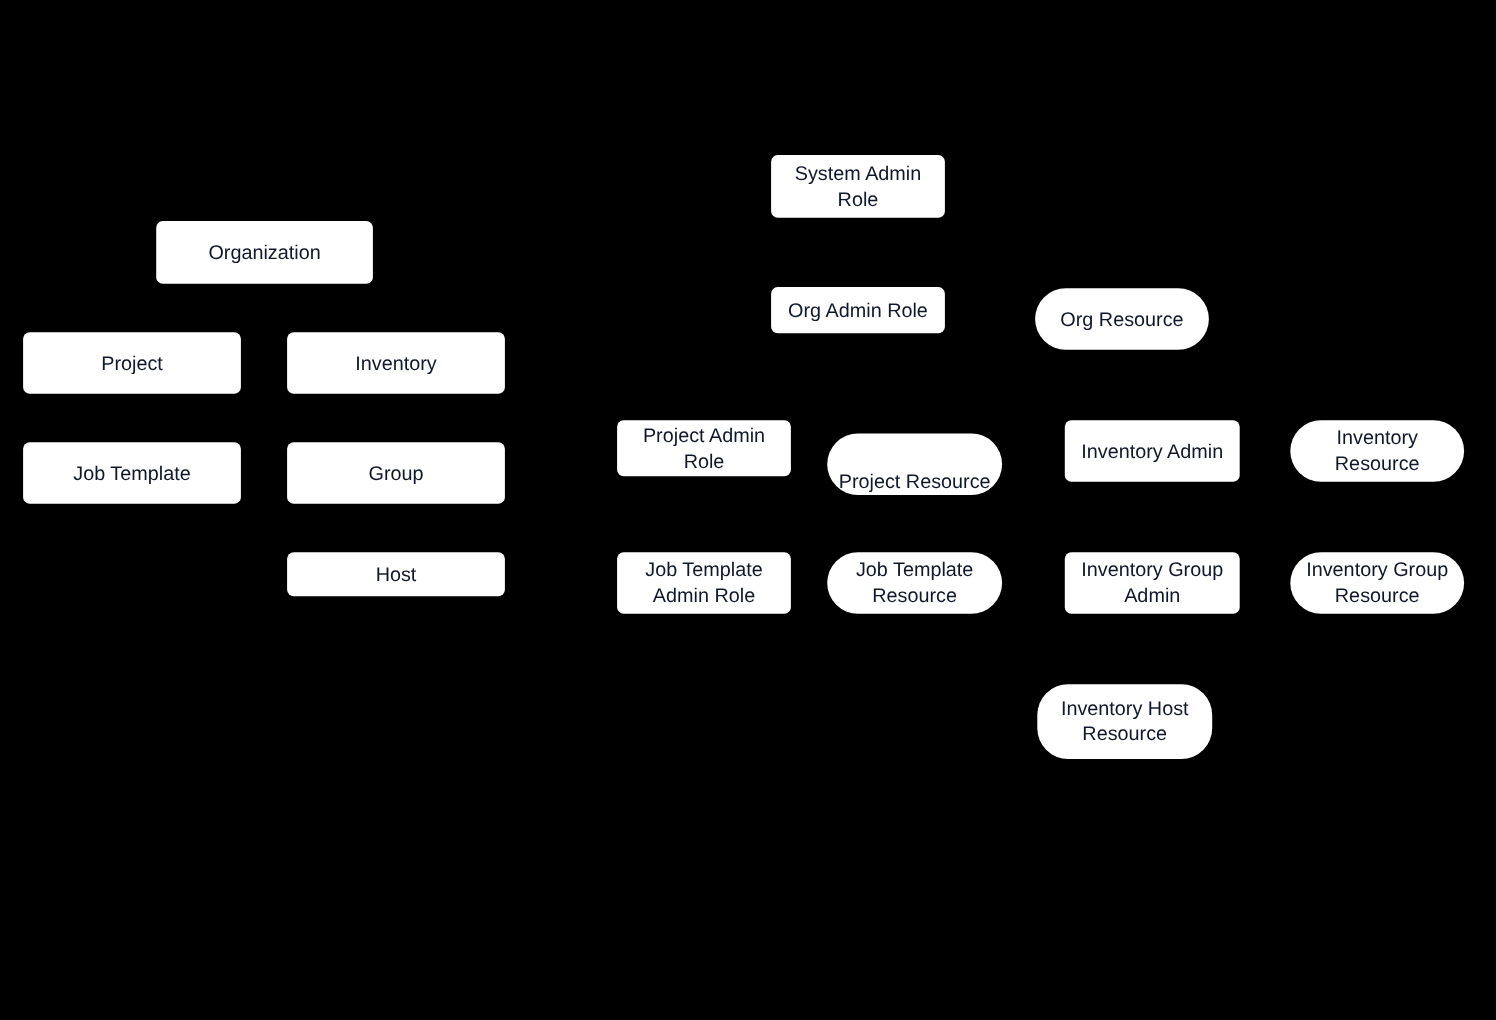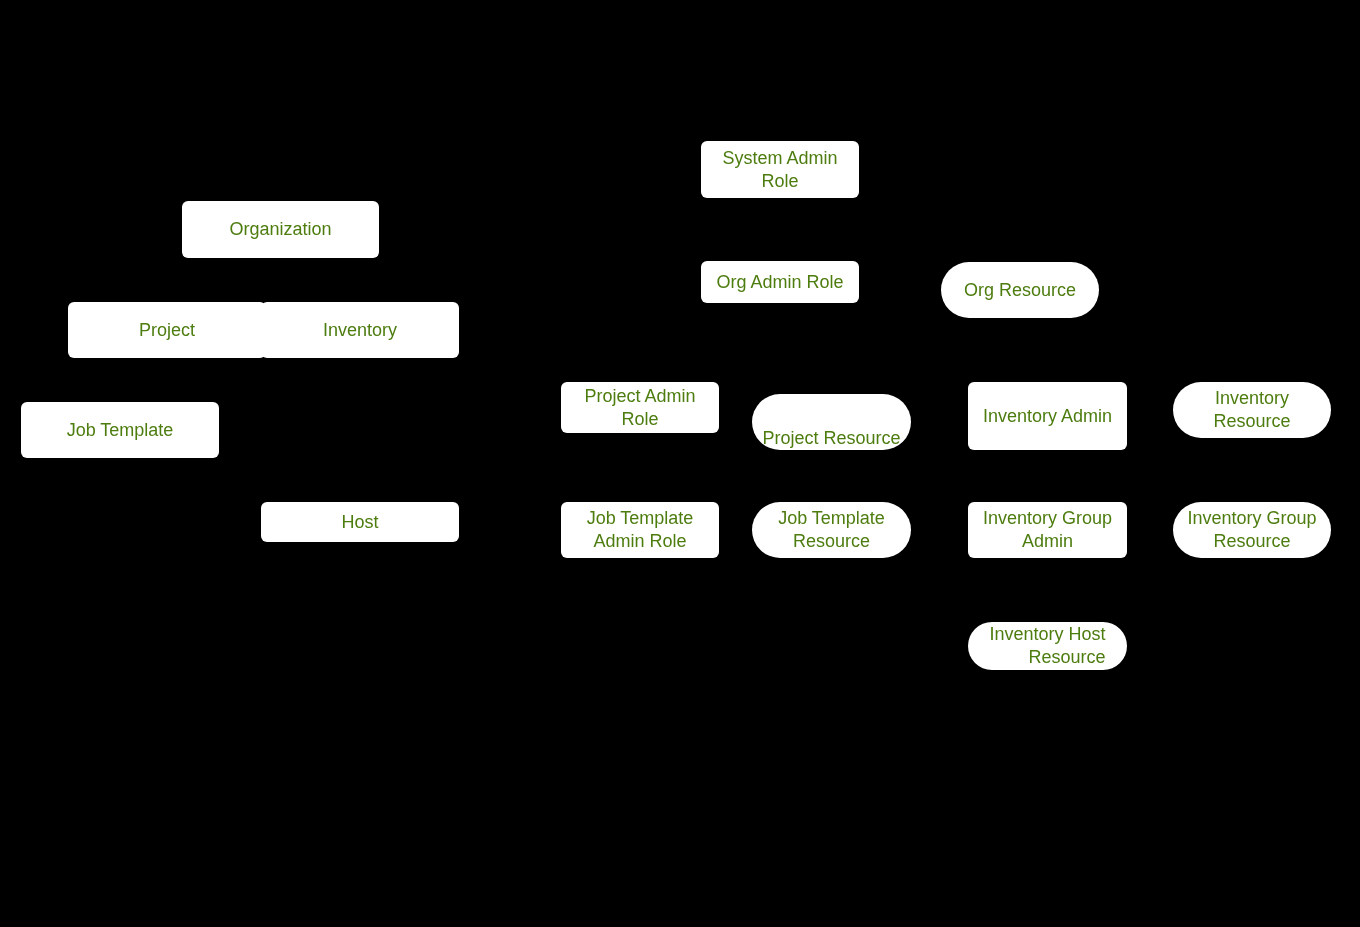--- a/index.html
+++ b/index.html
@@ -16,71 +16,74 @@
   }
   .canvas {
     position: absolute;
     left: 0; top: 0;
     width: 1360px; height: 927px;
     background: #000000;
   }
   .node {
     position: absolute;
     background: #ffffff;
-    color: #4d7c0f;
+    color: #0f172a;
     display: flex;
     align-items: center;
     justify-content: center;
     text-align: center;
     font-size: 18px;
     line-height: 23px;
     box-sizing: border-box;
   }
   .rect { border-radius: 6px; }
   .pill { border-radius: 28px; }
   .label { white-space: pre-line; }
 
   
-  .n-organization        { left: 142px; top: 201px; width: 197px; height: 57px; margin-left: 40px; }
-  .n-project             { left: 21px;  top: 302px; width: 198px; height: 56px; margin-left: 47px; }
+  .n-organization        { left: 142px; top: 201px; width: 197px; height: 57px; }
+  .n-project             { left: 21px;  top: 302px; width: 198px; height: 56px; }
   .n-inventory           { left: 261px; top: 302px; width: 198px; height: 56px; }
   .n-job-template        { left: 21px;  top: 402px; width: 198px; height: 56px; }
   .n-group               { left: 261px; top: 402px; width: 198px; height: 56px; }
   .n-host                { left: 261px; top: 502px; width: 198px; height: 40px; }
 
   
   .n-system-admin-role        { left: 701px;  top: 141px; width: 158px; height: 57px; }
   .n-org-admin-role           { left: 701px;  top: 261px; width: 158px; height: 42px; }
   .n-org-resource             { left: 941px;  top: 262px; width: 158px; height: 56px; }
   .n-project-admin-role       { left: 561px;  top: 382px; width: 158px; height: 51px; }
   .n-project-resource         { left: 752px;  top: 394px; width: 159px; height: 56px; align-items: flex-end; }
-  .n-inventory-admin          { left: 968px;  top: 382px; width: 159px; height: 68px; }
+  .n-inventory-admin          { left: 968px;  top: 382px; width: 159px; height: 56px; }
   .n-inventory-resource       { left: 1173px; top: 382px; width: 158px; height: 56px; }
   .n-job-template-admin-role  { left: 561px;  top: 502px; width: 158px; height: 56px; }
   .n-job-template-resource    { left: 752px;  top: 502px; width: 159px; height: 56px; }
   .n-inventory-group-admin    { left: 968px;  top: 502px; width: 159px; height: 56px; }
   .n-inventory-group-resource { left: 1173px; top: 502px; width: 158px; height: 56px; }
-  .n-inventory-host-resource  { left: 968px;  top: 622px; width: 159px; height: 48px; text-align: right; }
+  .n-inventory-host-resource  { left: 943px;  top: 622px; width: 159px; height: 68px; }
 </style>
 </head>
 <body>
 
 <div class="canvas">
 
   <div class="node rect n-organization">
     <span class="label">Organization</span>
   </div>
   <div class="node rect n-project">
     <span class="label">Project</span>
   </div>
   <div class="node rect n-inventory">
     <span class="label">Inventory</span>
   </div>
   <div class="node rect n-job-template">
     <span class="label">Job Template</span>
+  </div>
+  <div class="node rect n-group">
+    <span class="label">Group</span>
   </div>
   <div class="node rect n-host">
     <span class="label">Host</span>
   </div>
 
   <div class="node rect n-system-admin-role">
     <span class="label">System Admin
 Role</span>
   </div>
   <div class="node rect n-org-admin-role">

